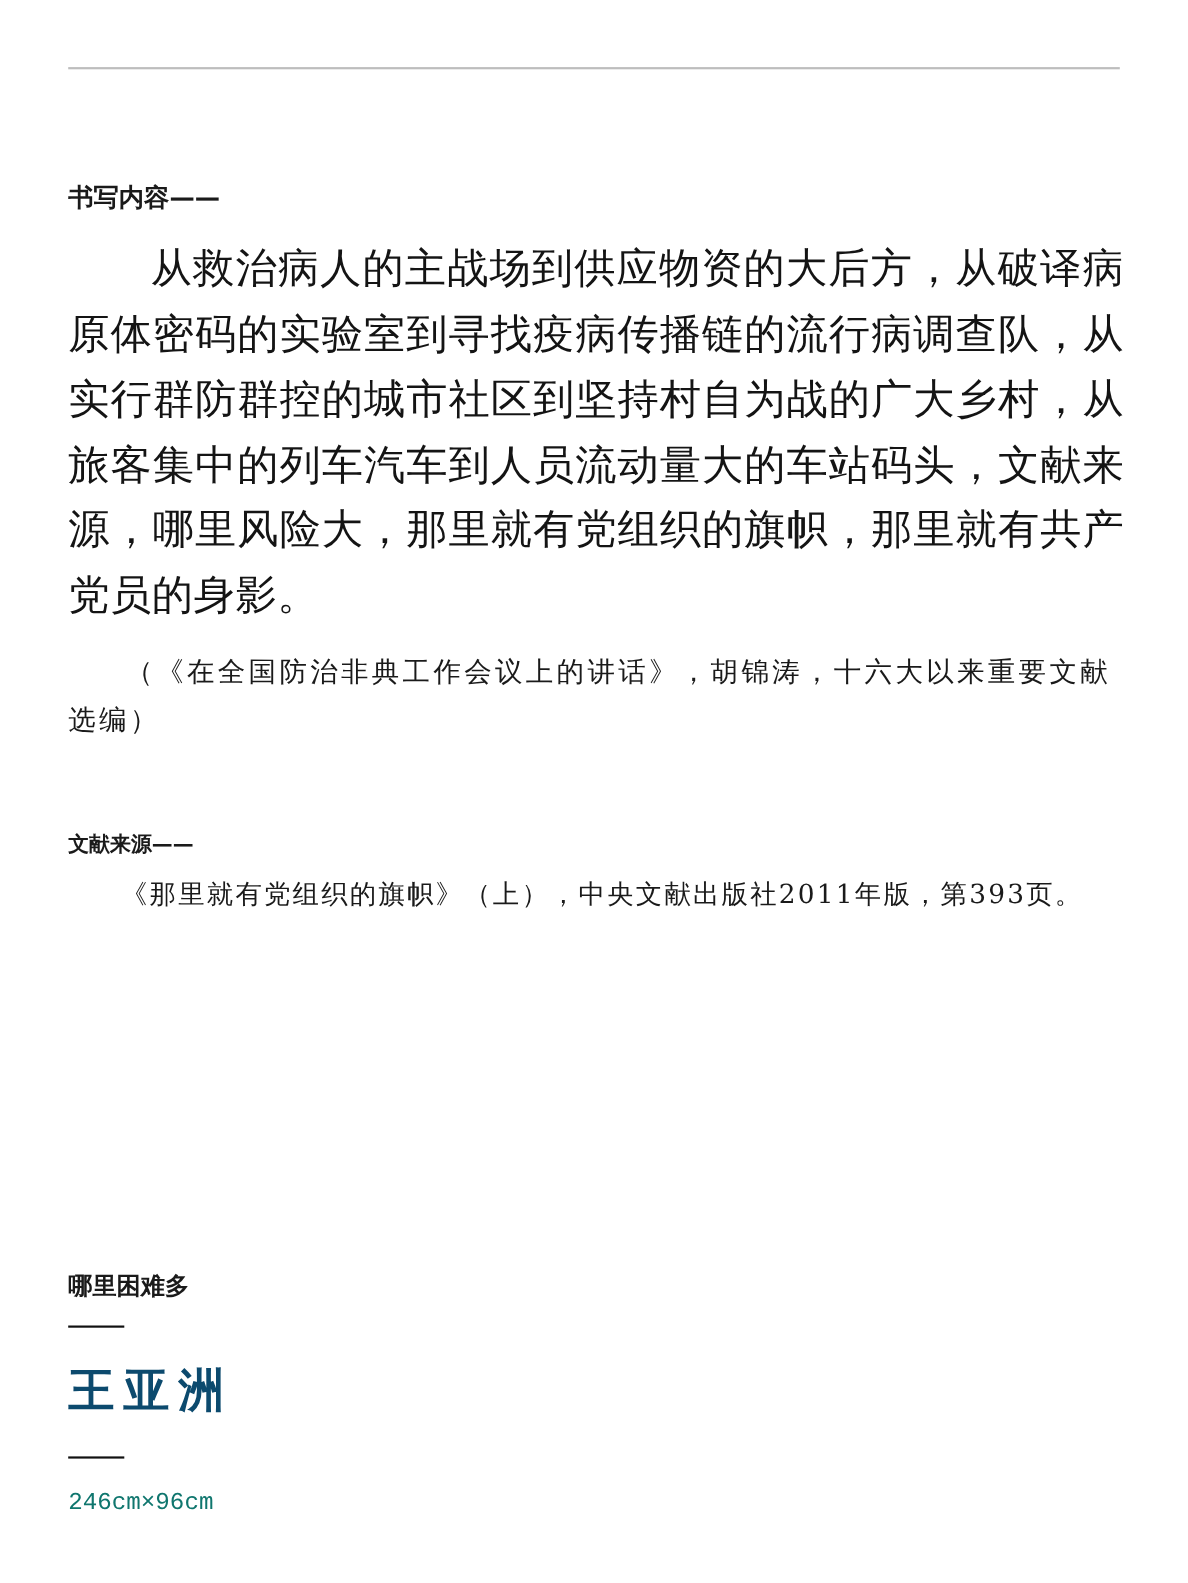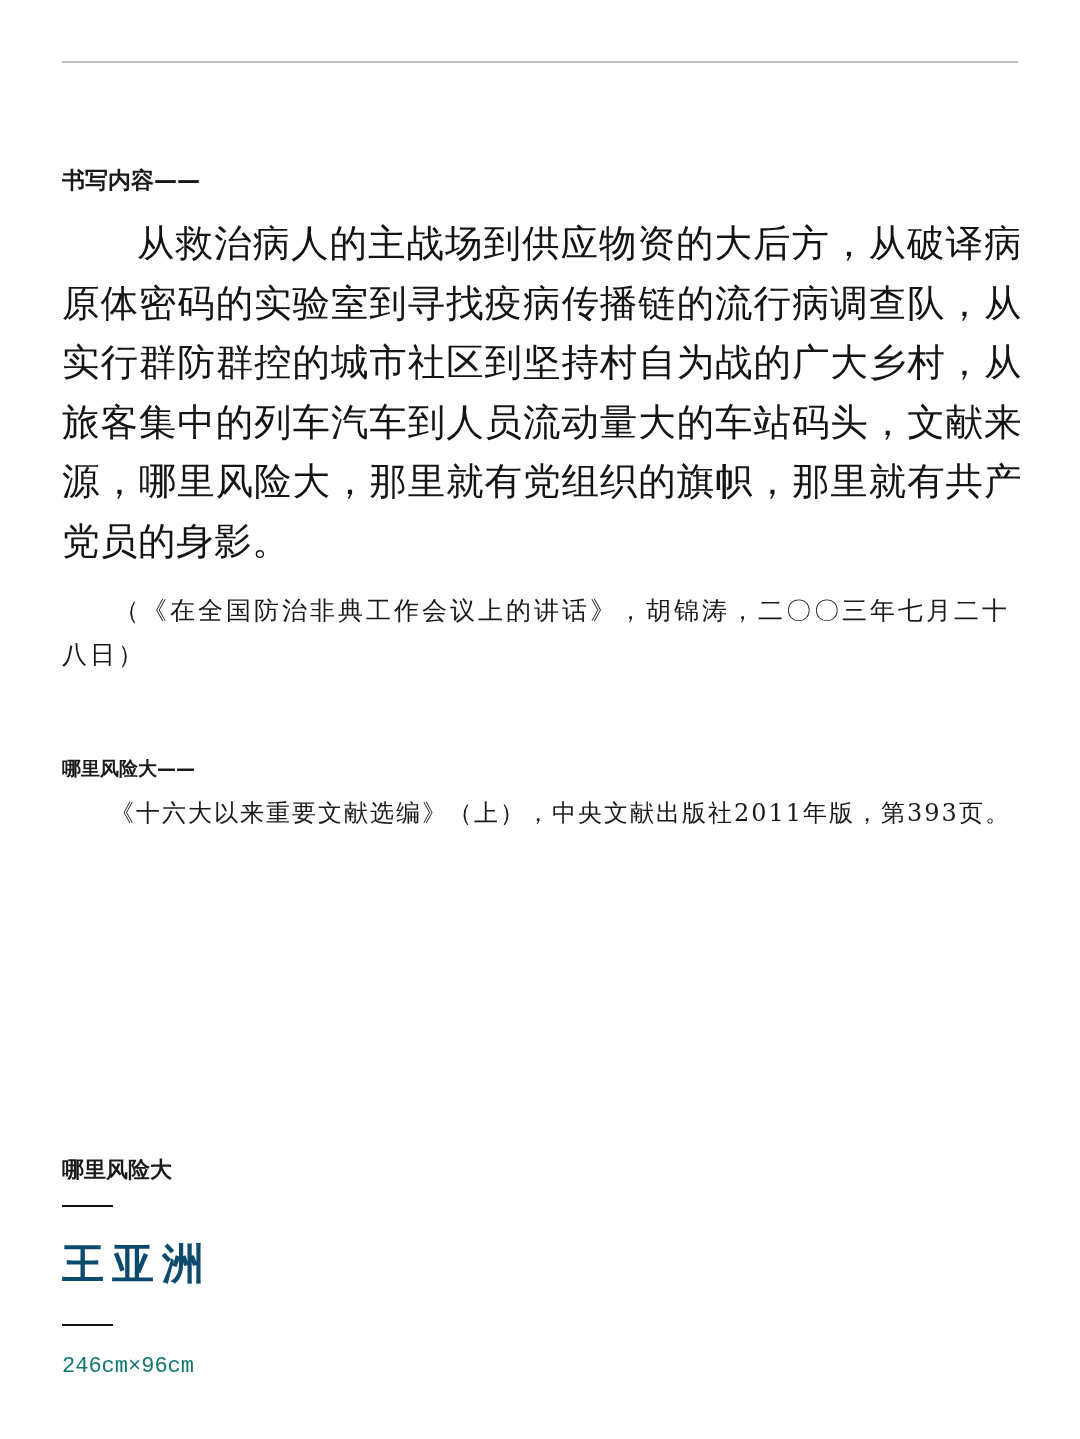--- a/index.html
+++ b/index.html
@@ -119,27 +119,27 @@
   </style>
 </head>
 <body>
 
 <div class="top-rule"></div>
 
 <div class="section-label label-content">书写内容——</div>
 
 <p class="body-text">从救治病人的主战场到供应物资的大后方，从破译病原体密码的实验室到寻找疫病传播链的流行病调查队，从实行群防群控的城市社区到坚持村自为战的广大乡村，从旅客集中的列车汽车到人员流动量大的车站码头，文献来源，哪里风险大，那里就有党组织的旗帜，那里就有共产党员的身影。</p>
 
-<p class="citation">（《在全国防治非典工作会议上的讲话》，胡锦涛，二〇〇三年七月二十八日）</p>
+<p class="citation">（《在全国防治非典工作会议上的讲话》，胡锦涛，十六大以来重要文献选编）</p>
 
-<div class="section-label label-source">哪里风险大——</div>
+<div class="section-label label-source">文献来源——</div>
 
-<p class="source-text">《十六大以来重要文献选编》（上），中央文献出版社2011年版，第393页。</p>
+<p class="source-text">《那里就有党组织的旗帜》（上），中央文献出版社2011年版，第393页。</p>
 
-<div class="section-label label-author">哪里风险大</div>
+<div class="section-label label-author">哪里困难多</div>
 
 <div class="short-rule rule-1"></div>
 
 <div class="author-name">王亚洲</div>
 
 <div class="short-rule rule-2"></div>
 
 <div class="dimensions">246cm×96cm</div>
 
 </body></html>

